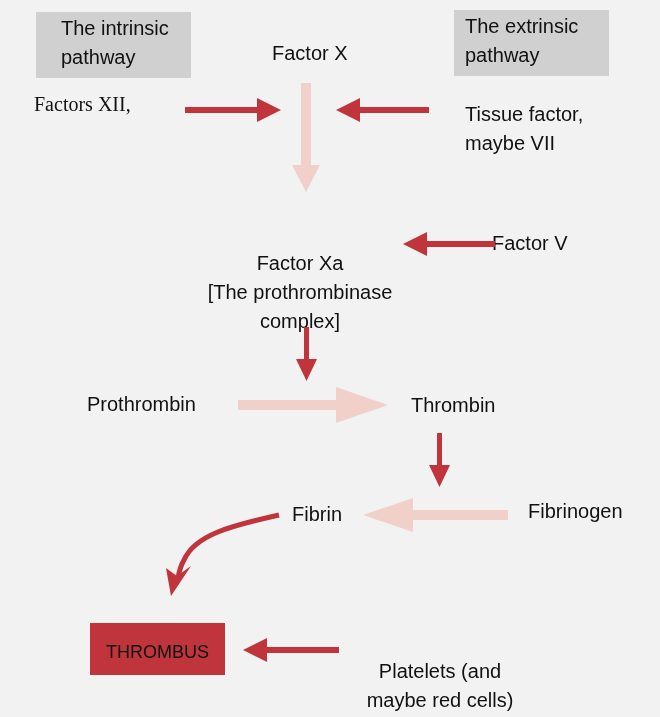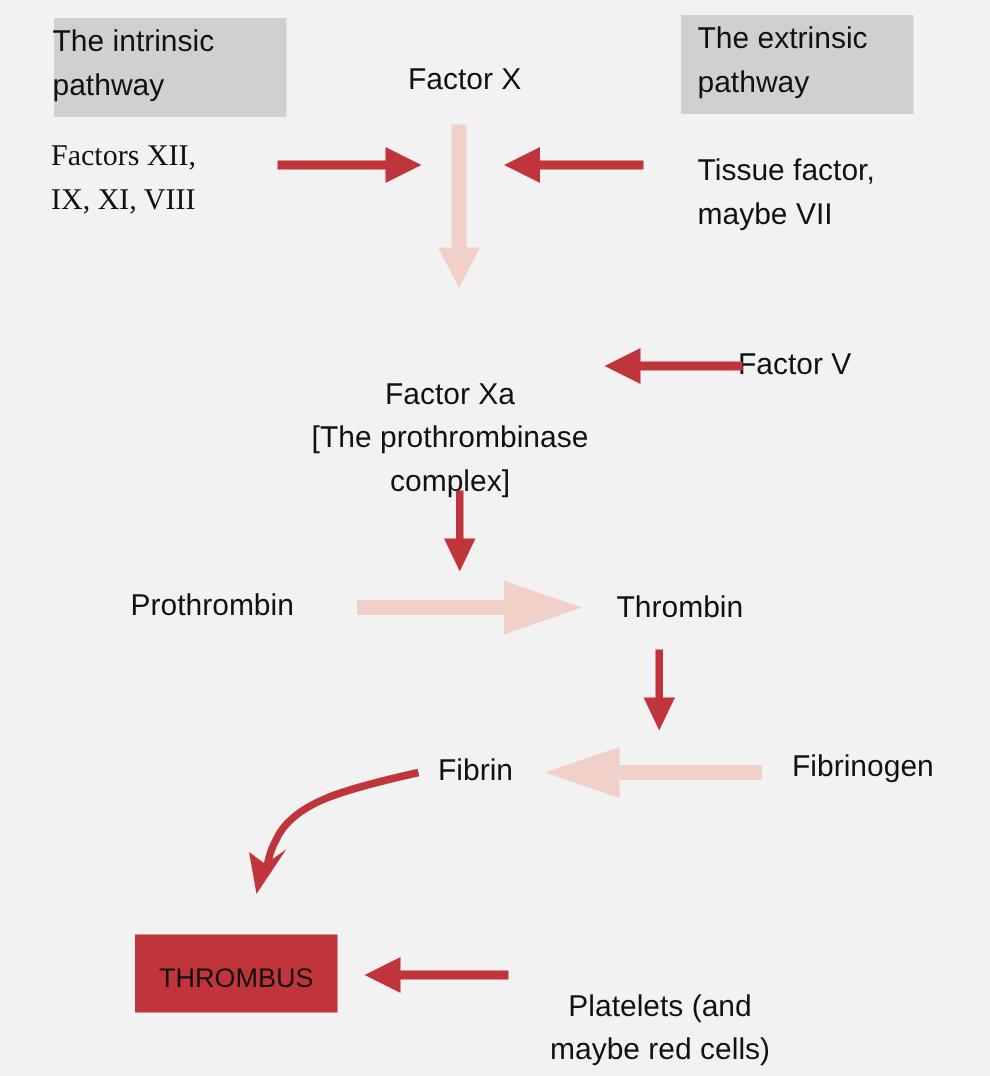--- a/index.html
+++ b/index.html
@@ -9,36 +9,35 @@
   .c { text-align:center;margin-top:46px; }
   .box { position:absolute; background:#d0d0d0; }
   .thrombus { position:absolute; left:90px; top:623px; width:135px; height:52px; background:#c0343c;
               display:flex; align-items:center; justify-content:center; font-size:18px; padding-top:6px; box-sizing:border-box; }
   svg { position:absolute; left:0; top:0; }
 </style>
 </head>
 <body>
 
 <div class="box" style="left:36px;top:12px;width:155px;height:66px;"></div>
-<div class="t" style="left:35px;top:14px;">
+<div class="t" style="left:61px;top:14px;">
   <div>The intrinsic</div>
   <div>pathway</div>
 </div>
 
 <div class="box" style="left:454px;top:10px;width:155px;height:66px;"></div>
 <div class="t" style="left:465px;top:12px;">
   <div>The extrinsic</div>
   <div>pathway</div>
 </div>
 
 <div class="t" style="left:272px;top:39px;">Factor X</div>
 
 <div class="t" style="left:34px;top:90px;font-family:Liberation Serif, serif;">
   <div>Factors XII,</div>
-  <div>IX, XI, VIII</div>
 </div>
 
 <div class="t" style="left:465px;top:100px;">
   <div>Tissue factor,</div>
   <div>maybe VII</div>
 </div>
 
 <div class="t c" style="left:185px;top:203px;width:230px;">
   <div>Factor Xa</div>
   <div>[The prothrombinase</div>

